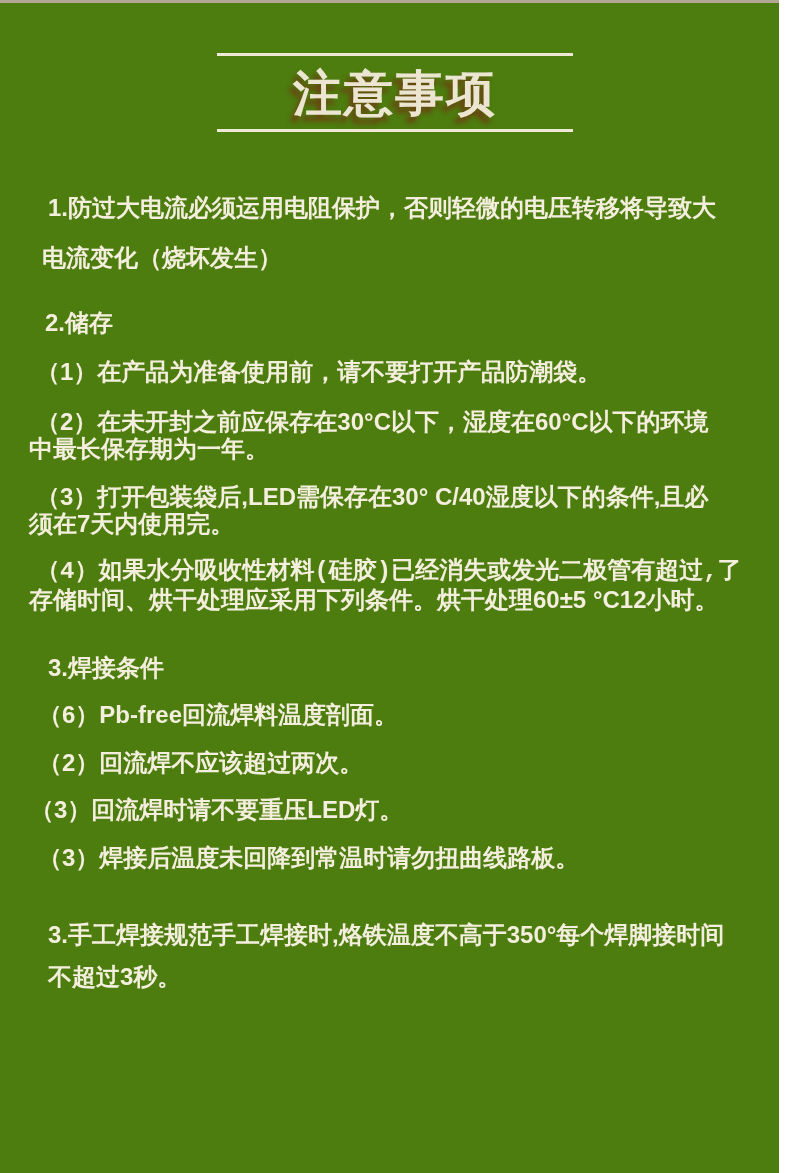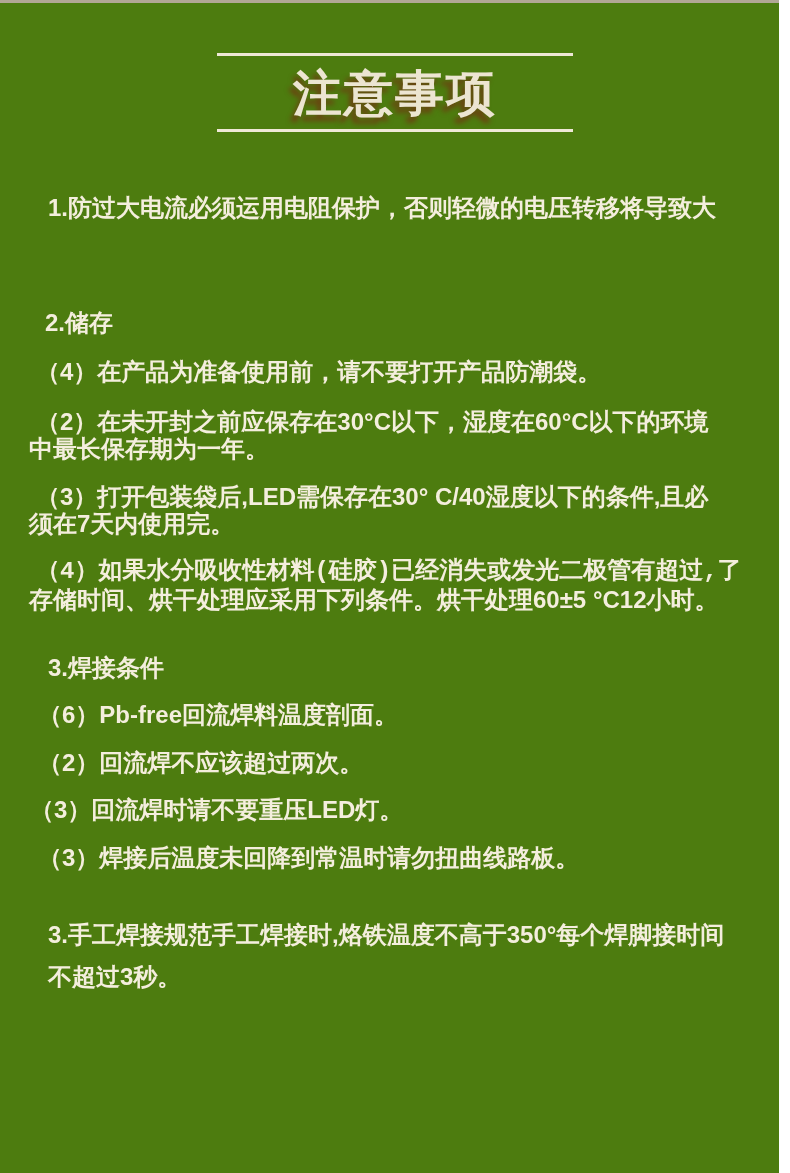--- a/index.html
+++ b/index.html
@@ -53,24 +53,25 @@
 <div class="page">
   <div class="top-strip"></div>
 
   <div class="title-block">
     <div class="rule"></div>
     <div class="page-title">注意事项</div>
     <div class="rule"></div>
   </div>
 
   <div class="line" style="top:193px; left:48px;text-align:right;">1.防过大电流必须运用电阻保护，否则轻微的电压转移将导致大</div>
+  <div class="line" style="top:243px; left:42px;">电流变化（烧坏发生）</div>
 
   <div class="line" style="top:308px; left:45px;">2.储存</div>
 
-  <div class="line" style="top:357px; left:36px;">（4）在产品为准备使用前，请不要打开产品防潮袋。</div>
+  <div class="line" style="top:357px; left:36px;">（1）在产品为准备使用前，请不要打开产品防潮袋。</div>
 
   <div class="line" style="top:407px; left:36px;">（2）在未开封之前应保存在30°C以下，湿度在60°C以下的环境</div>
   <div class="line" style="top:434px; left:29px;">中最长保存期为一年。</div>
 
   <div class="line" style="top:482px; left:36px;">（3）打开包装袋后,LED需保存在30° C/40湿度以下的条件,且必</div>
   <div class="line" style="top:509px; left:29px;">须在7天内使用完。</div>
 
   <div class="line" style="top:557px; left:36px;font-family:Liberation Mono, monospace;">（4）如果水分吸收性材料(硅胶)已经消失或发光二极管有超过,了</div>
   <div class="line" style="top:585px; left:29px;">存储时间、烘干处理应采用下列条件。烘干处理60±5 °C12小时。</div>
 

